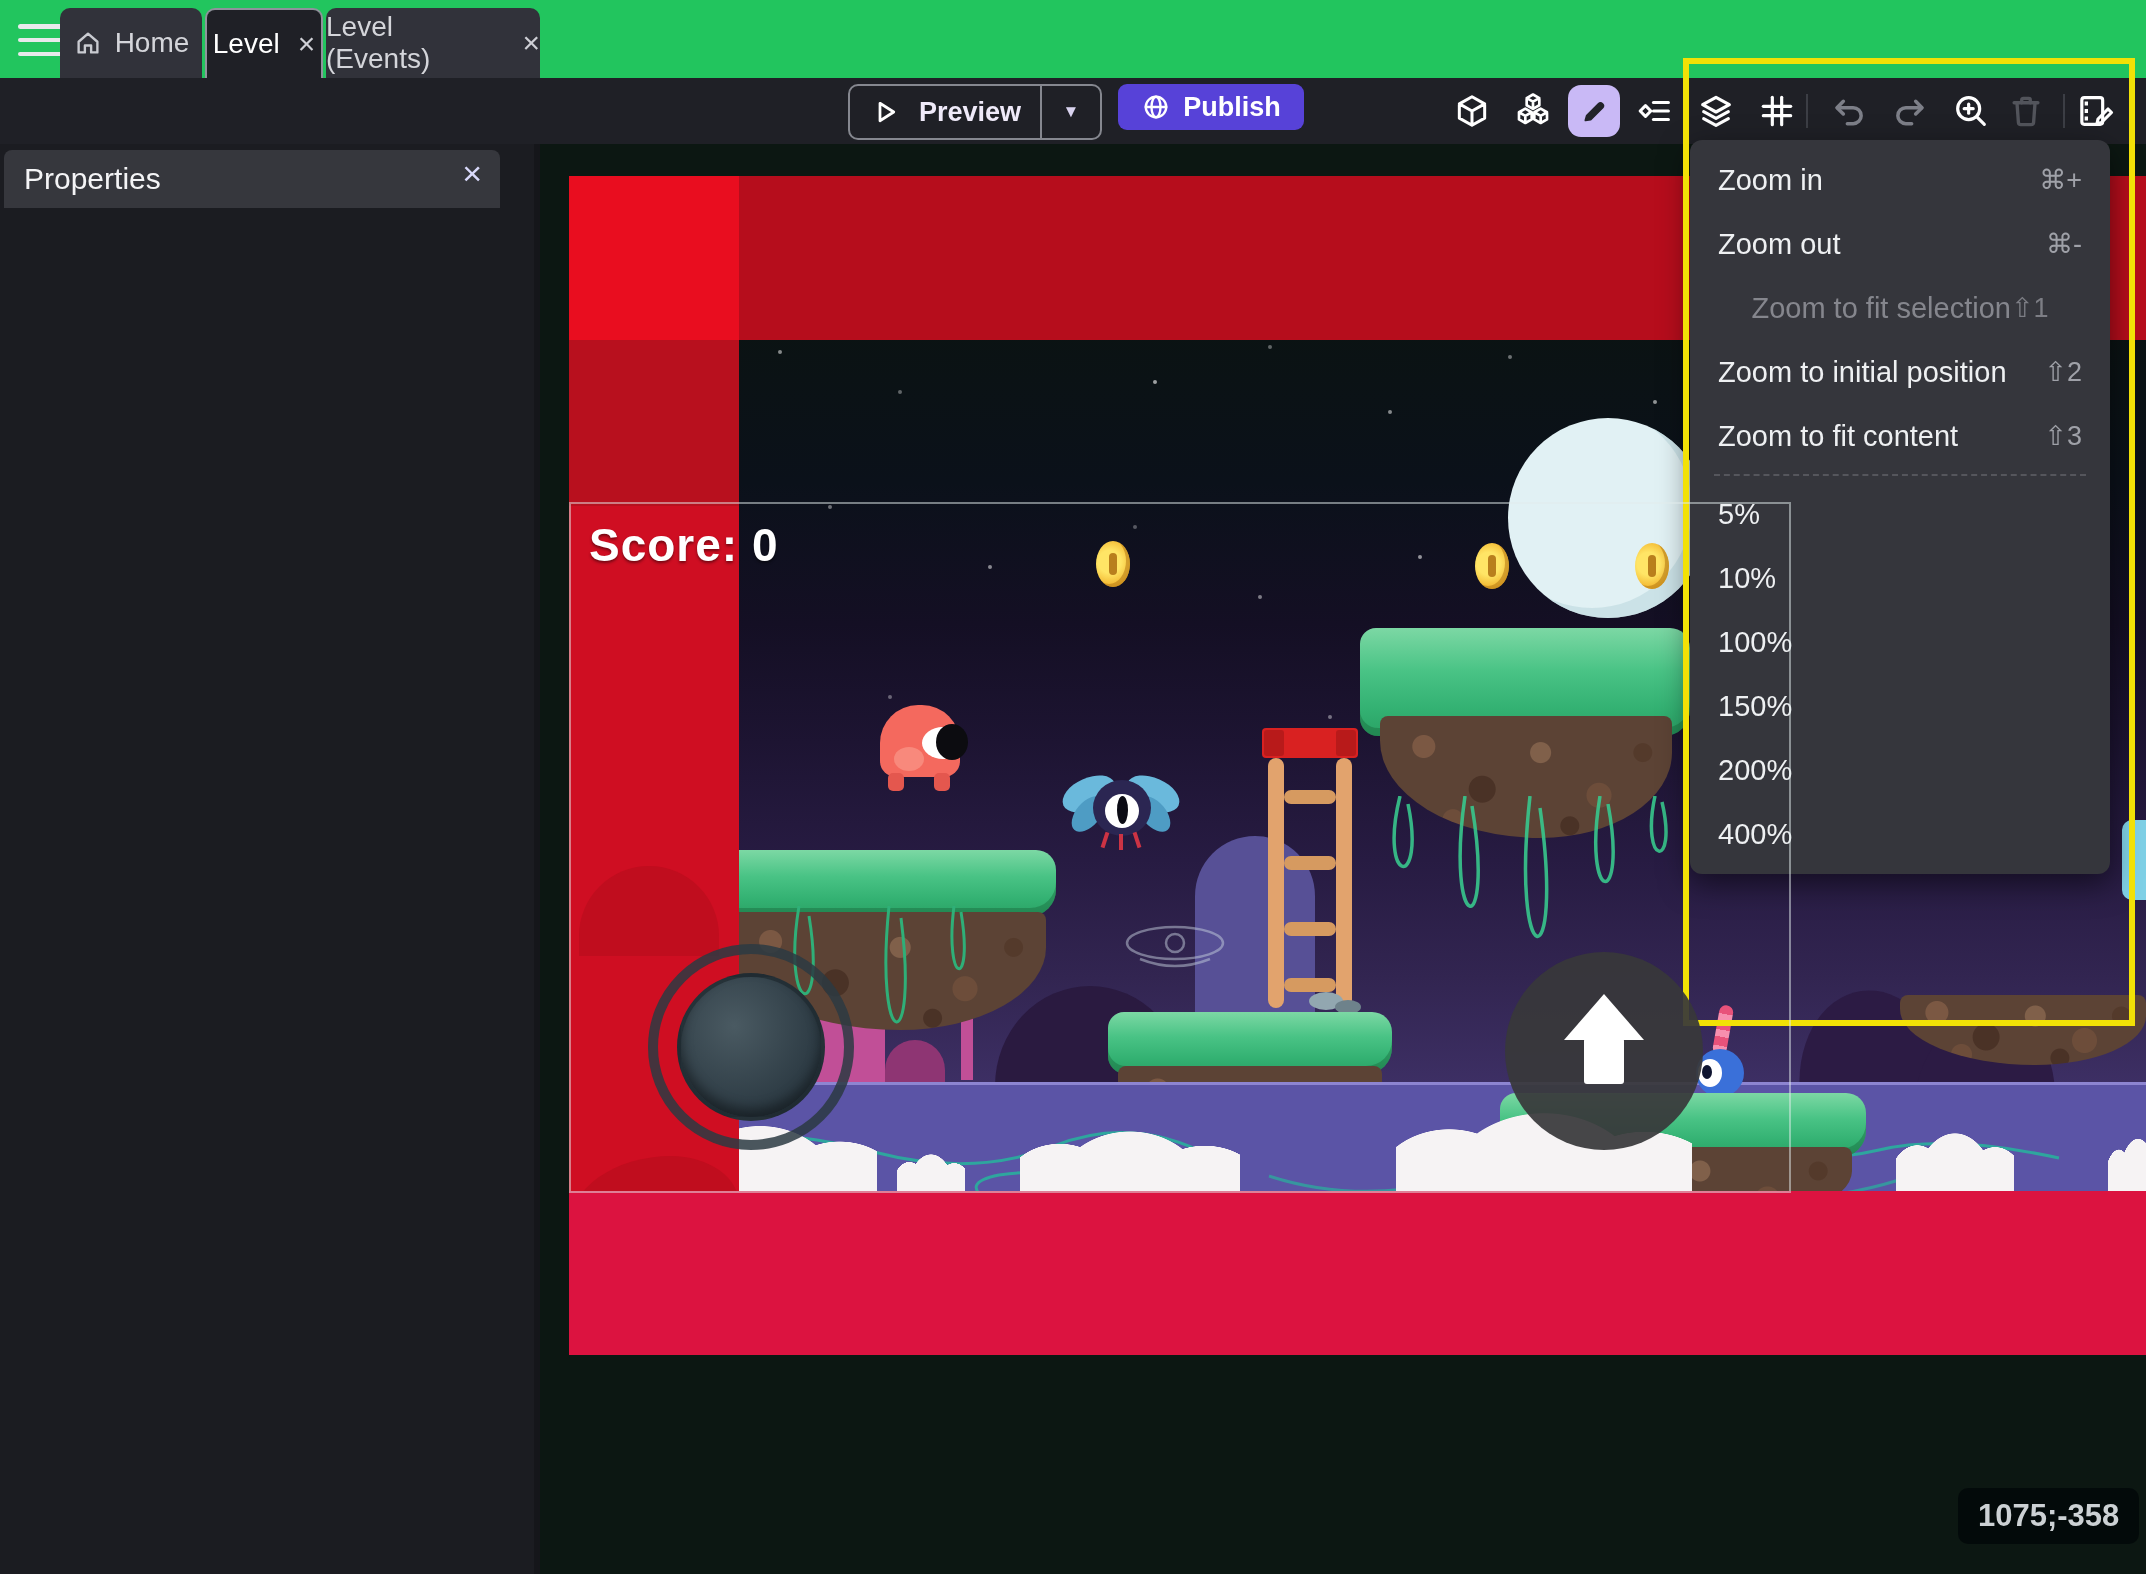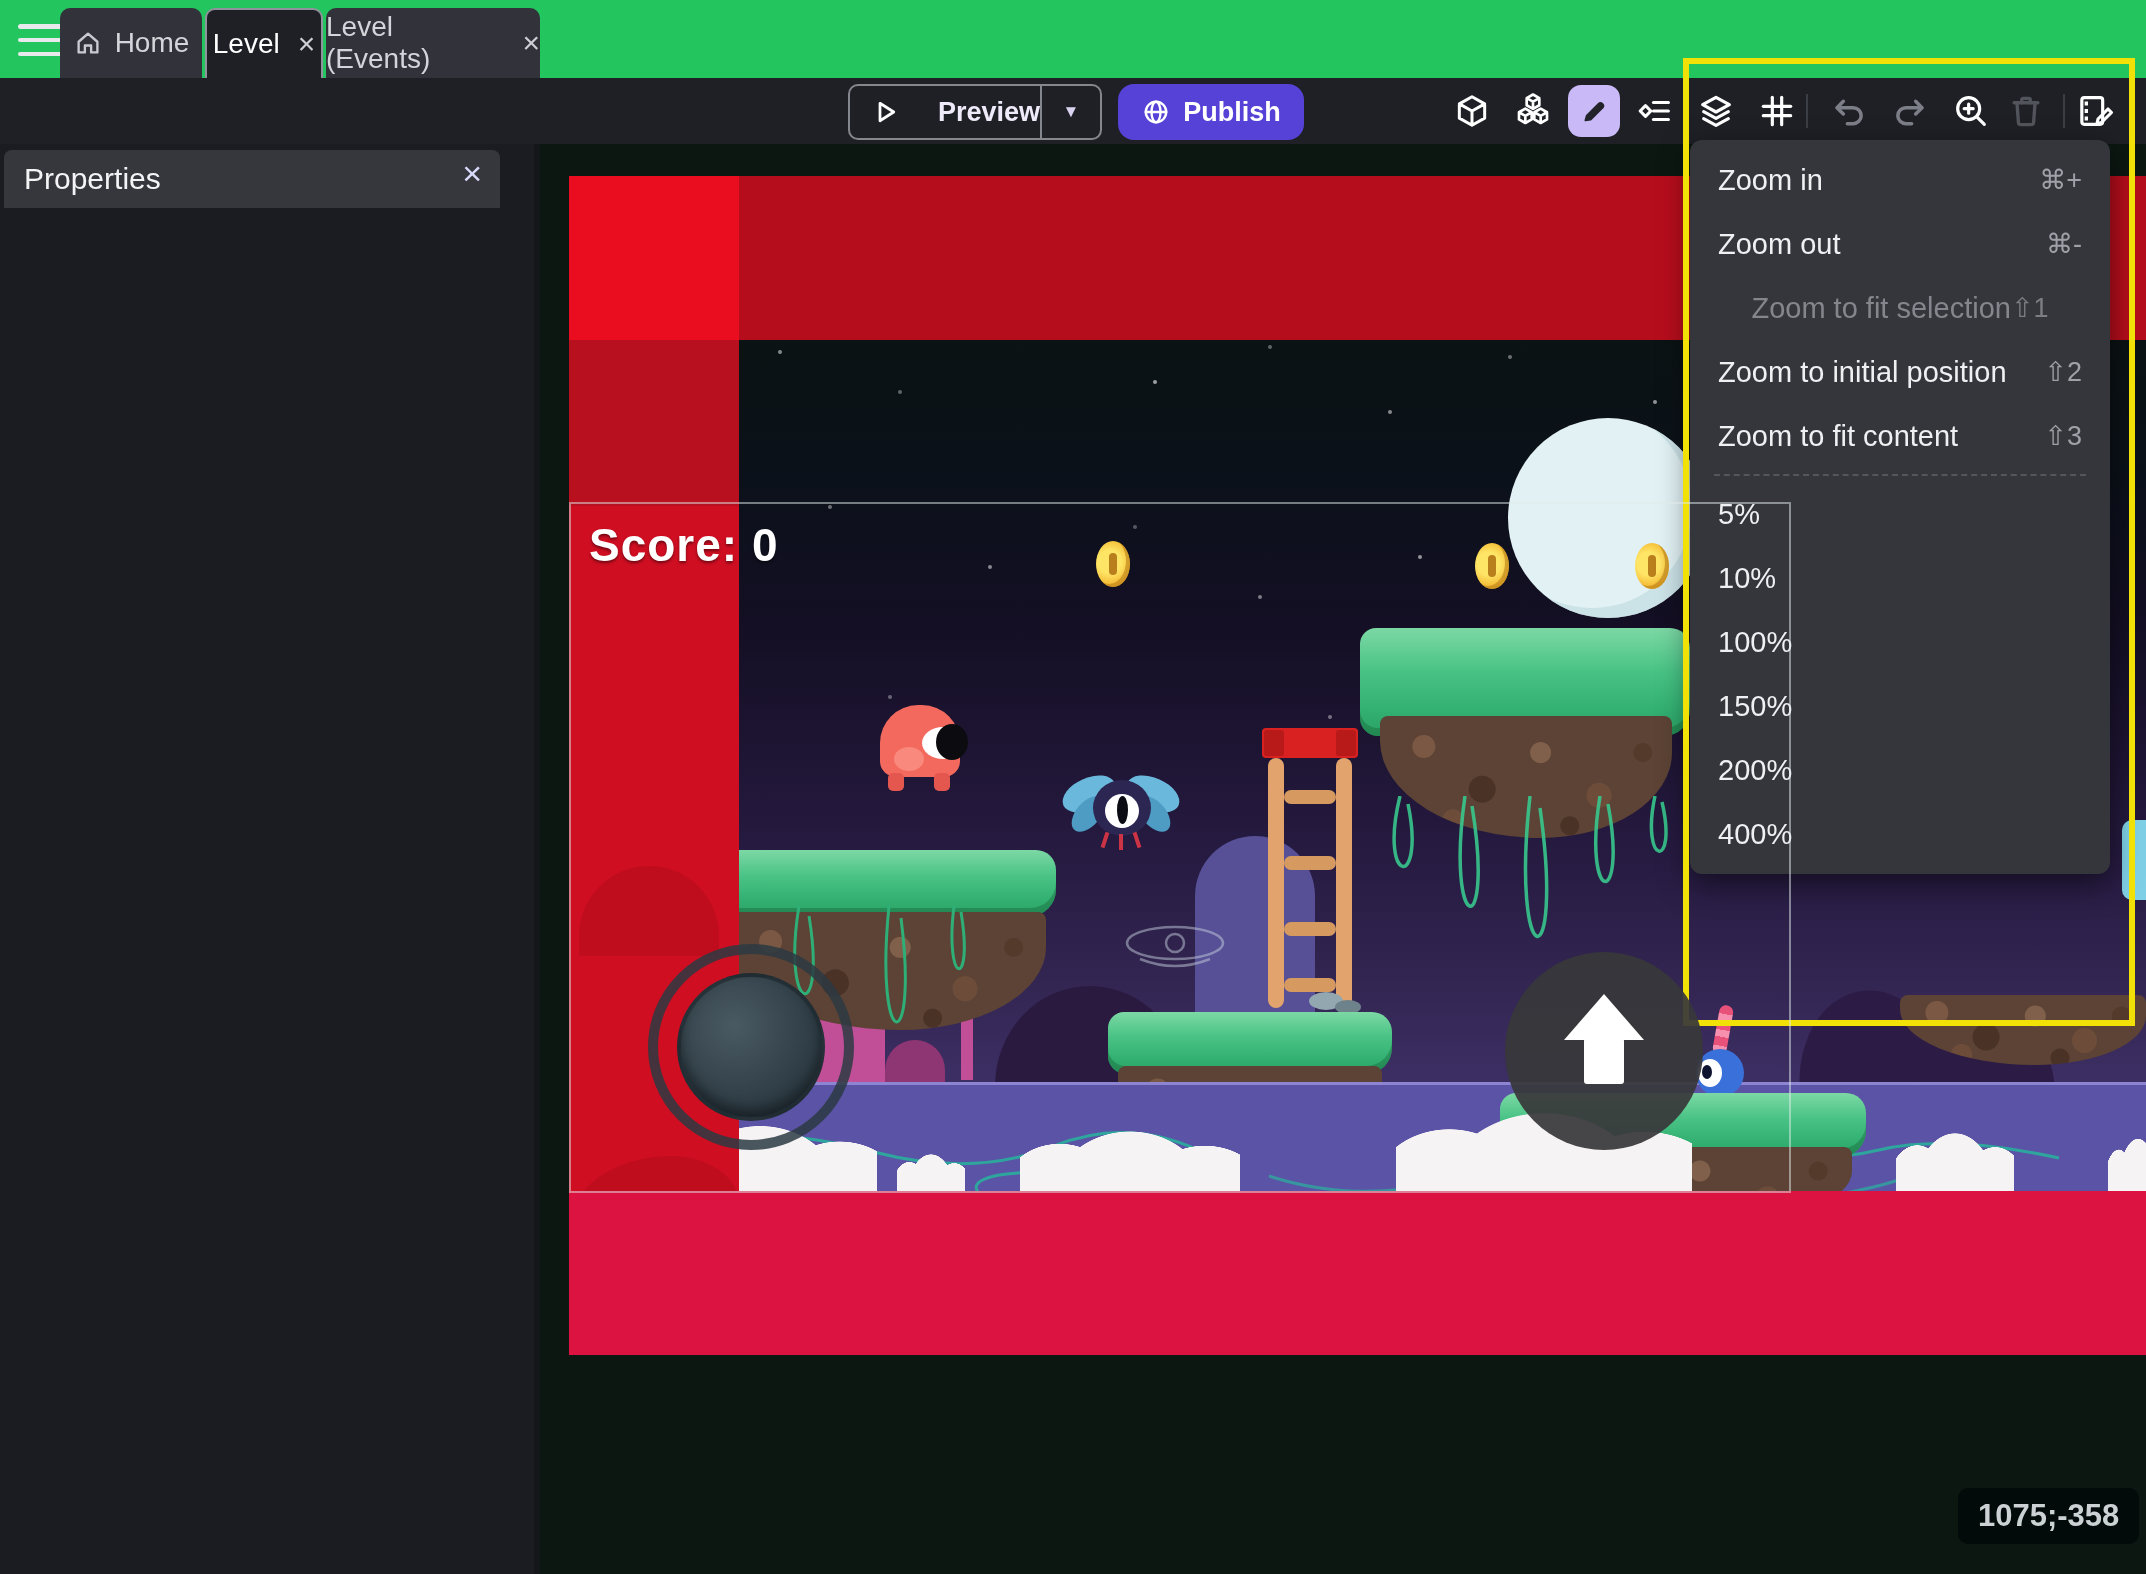--- a/index.html
+++ b/index.html
@@ -15,24 +15,24 @@
   .tab-active{background:#1f2026;border:2px solid #90939c;border-bottom:none;color:#fff;}
   .tab-close{font-size:30px;color:#cfd0d6;line-height:1;margin-left:6px;cursor:pointer;}
   .hamb{left:18px;top:24px;width:44px;height:32px;display:flex;flex-direction:column;justify-content:space-between;}
   .hamb div{height:4.5px;background:#e8e9ec;border-radius:3px;}
   .tbi{width:40px;height:40px;top:91px;display:flex;align-items:center;justify-content:center;}
   .tsep{width:2px;height:34px;top:94px;background:#3c3e45;}
   .wicon{stroke:#fff;fill:none;stroke-width:1.9;stroke-linecap:round;stroke-linejoin:round;}
   .gicon{stroke:#7d7f88;fill:none;stroke-width:2.1;stroke-linecap:round;stroke-linejoin:round;}
   .btn-preview{left:848px;top:84px;width:254px;height:56px;border:2px solid #85878f;border-radius:10px;
     display:flex;align-items:center;box-sizing:border-box;color:#efeaf9;cursor:pointer;}
-  .btn-preview .lbl{font-weight:bold;font-size:27px;flex:1;text-align:right;}
+  .btn-preview .lbl{font-weight:bold;font-size:27px;flex:1;text-align:center;}
   .btn-preview .divid{width:2px;height:100%;background:#85878f;}
   .btn-preview .caret{width:58px;text-align:center;font-size:17px;color:#d9d3ef;}
-  .btn-publish{left:1118px;top:84px;width:186px;height:56px;background:#5742d8;border-radius:16px;
+  .btn-publish{left:1118px;top:84px;width:186px;height:46px;background:#5742d8;border-radius:9px;
     display:flex;align-items:center;justify-content:center;gap:12px;color:#fff;
     font-weight:bold;font-size:27px;cursor:pointer;}
   .pencil-bg{left:1568px;top:85px;width:52px;height:52px;background:#c9b9f6;border-radius:13px;
     display:flex;align-items:center;justify-content:center;}
   
   .props{left:0;top:144px;width:534px;height:1430px;background:#1b1c21;}
   .props-header{position:absolute;left:4px;top:6px;width:496px;height:58px;background:#36373d;
     border-radius:8px 8px 0 0;display:flex;align-items:center;}
   .props-title{margin-left:20px;font-size:30px;color:#f4f4f6;}
   .props-close{position:absolute;right:18px;top:4px;font-size:34px;color:#d9d9fb;cursor:pointer;}

